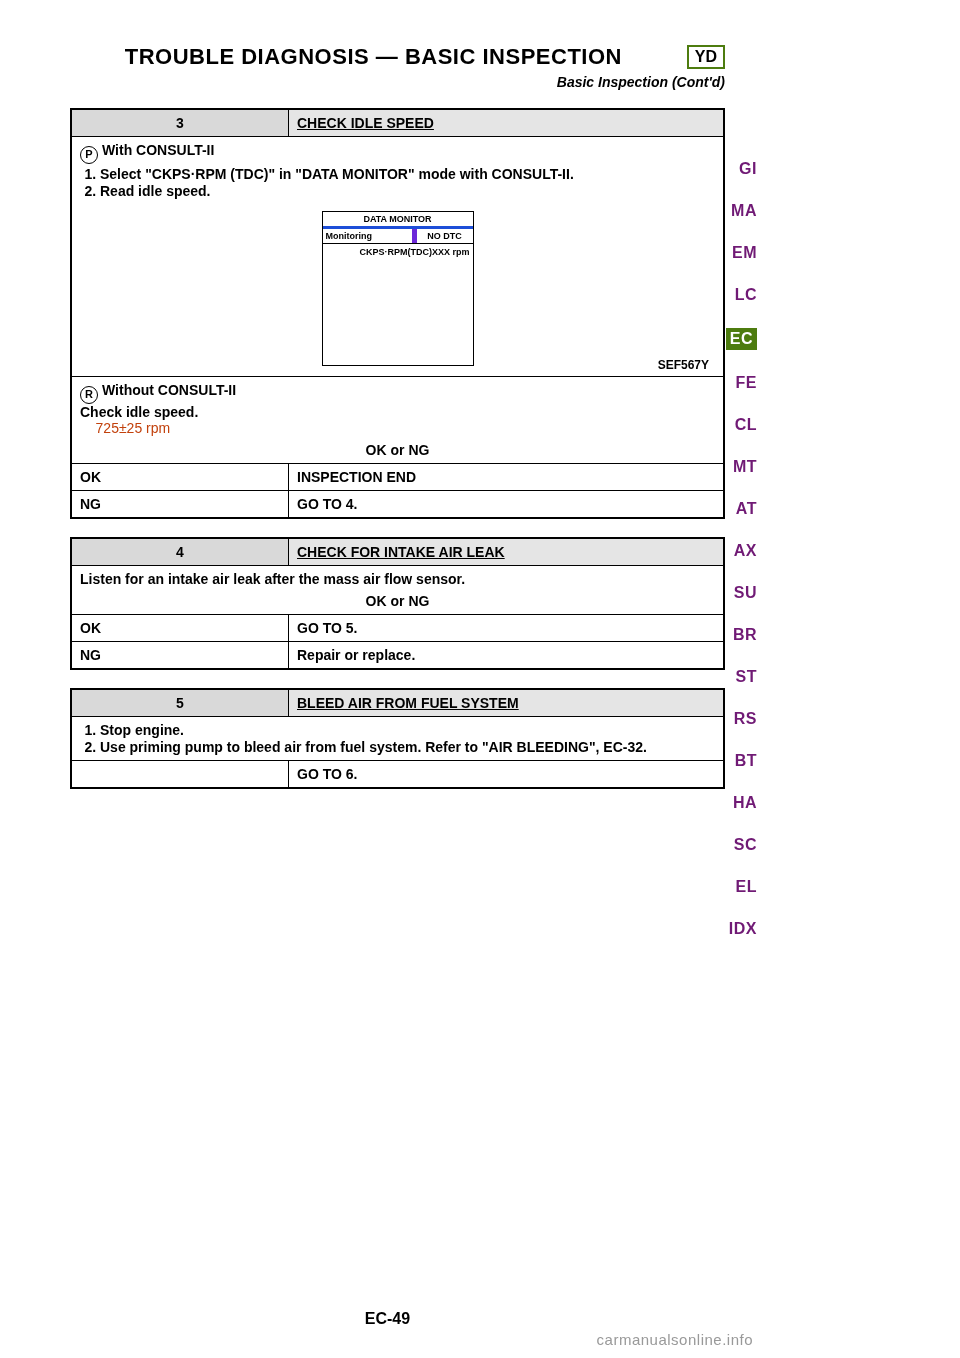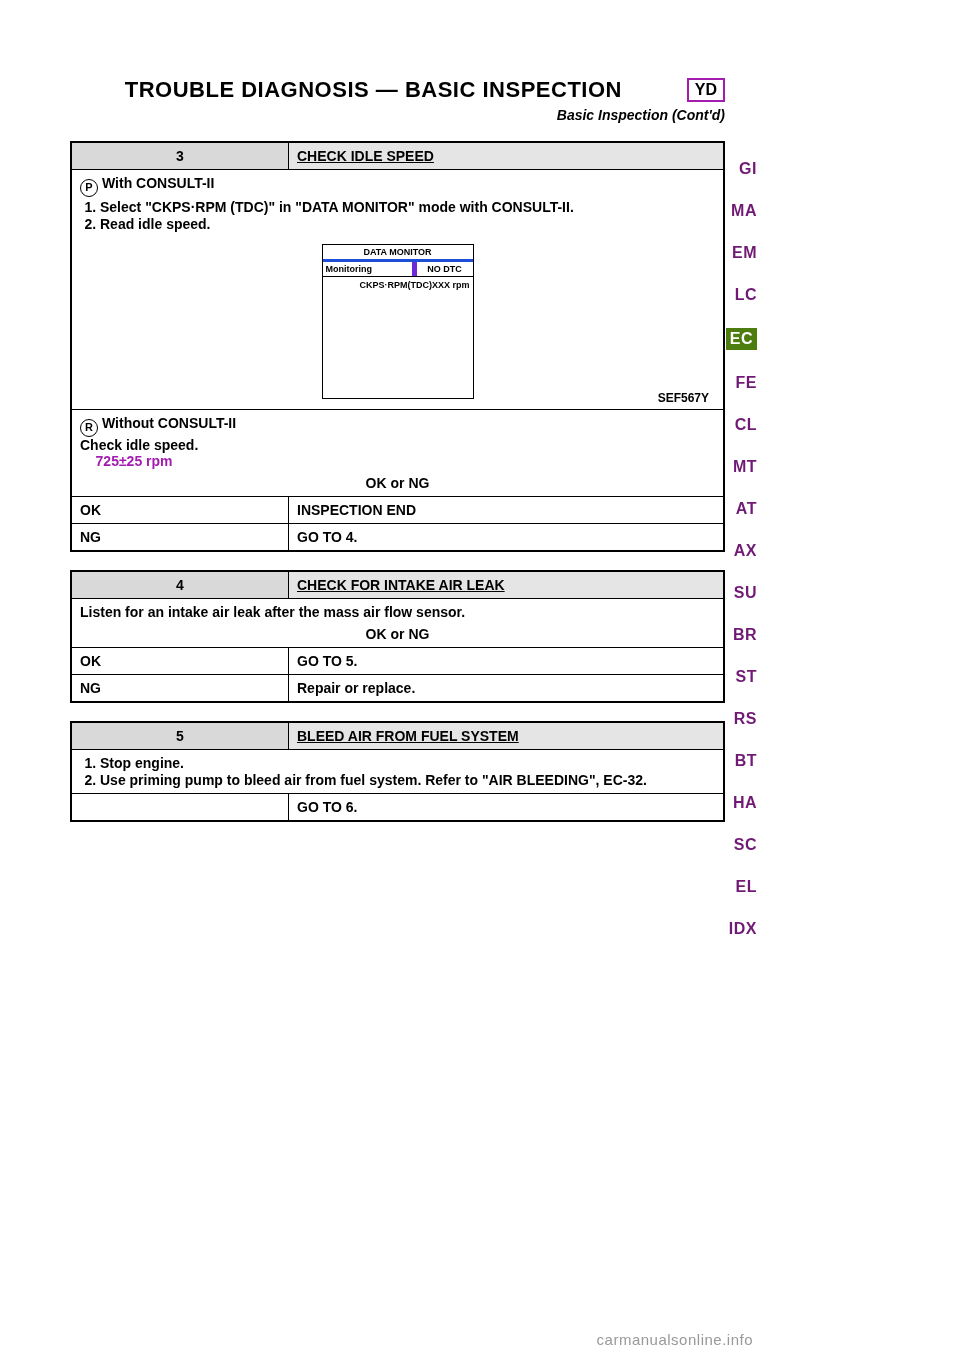--- a/index.html
+++ b/index.html
@@ -8,37 +8,37 @@
     background: #fff;
     font-family: Arial, Helvetica, sans-serif;
     color: #000;
     width: 960px;
   }
   .page {
     width: 775px;
     min-height: 1358px;
     position: relative;
     box-sizing: border-box;
-    padding: 77px 50px 40px 70px;
+    padding: 44px 50px 40px 70px;
   }
   .header-row {
     display: flex;
     align-items: center;
     justify-content: flex-end;
     gap: 10px;
   }
   .header-title {
     flex: 1;
     text-align: center;
     font-size: 22px;
     font-weight: 900;
     letter-spacing: 0.5px;
   }
   .yd-badge {
-    border: 2px solid #a21caf;
+    border: 2px solid #4d7c0f;
     font-size: 16px;
     font-weight: 900;
     padding: 1px 6px;
     background: #fff;
   }
   .subheader {
     text-align: right;
     font-size: 14px;
     font-style: italic;
     font-weight: 900;
@@ -85,22 +85,22 @@
   }
   ol.steps {
     margin: 2px 0 4px 0;
     padding-left: 20px;
     font-weight: 900;
   }
   ol.steps li {
     margin: 1px 0;
   }
   .blue {
-    color: #a21caf;
-    font-weight: 700;
+    color: #c2410c;
+    font-weight: 400;
   }
   .oklabel {
     text-align: center;
     font-weight: 900;
   }
   .result-col {
     width: 200px;
     font-weight: 900;
   }
   .action-col {
@@ -305,15 +305,16 @@
     <div class="side-tab">BR</div>
     <div class="side-tab">ST</div>
     <div class="side-tab">RS</div>
     <div class="side-tab">BT</div>
     <div class="side-tab">HA</div>
     <div class="side-tab">SC</div>
     <div class="side-tab">EL</div>
     <div class="side-tab">IDX</div>
   </div>
 
+  <div class="footer-pagenum">EC-49</div>
   <div class="footer-watermark">carmanualsonline.info</div>
 
 </div>
 
 </body></html>

